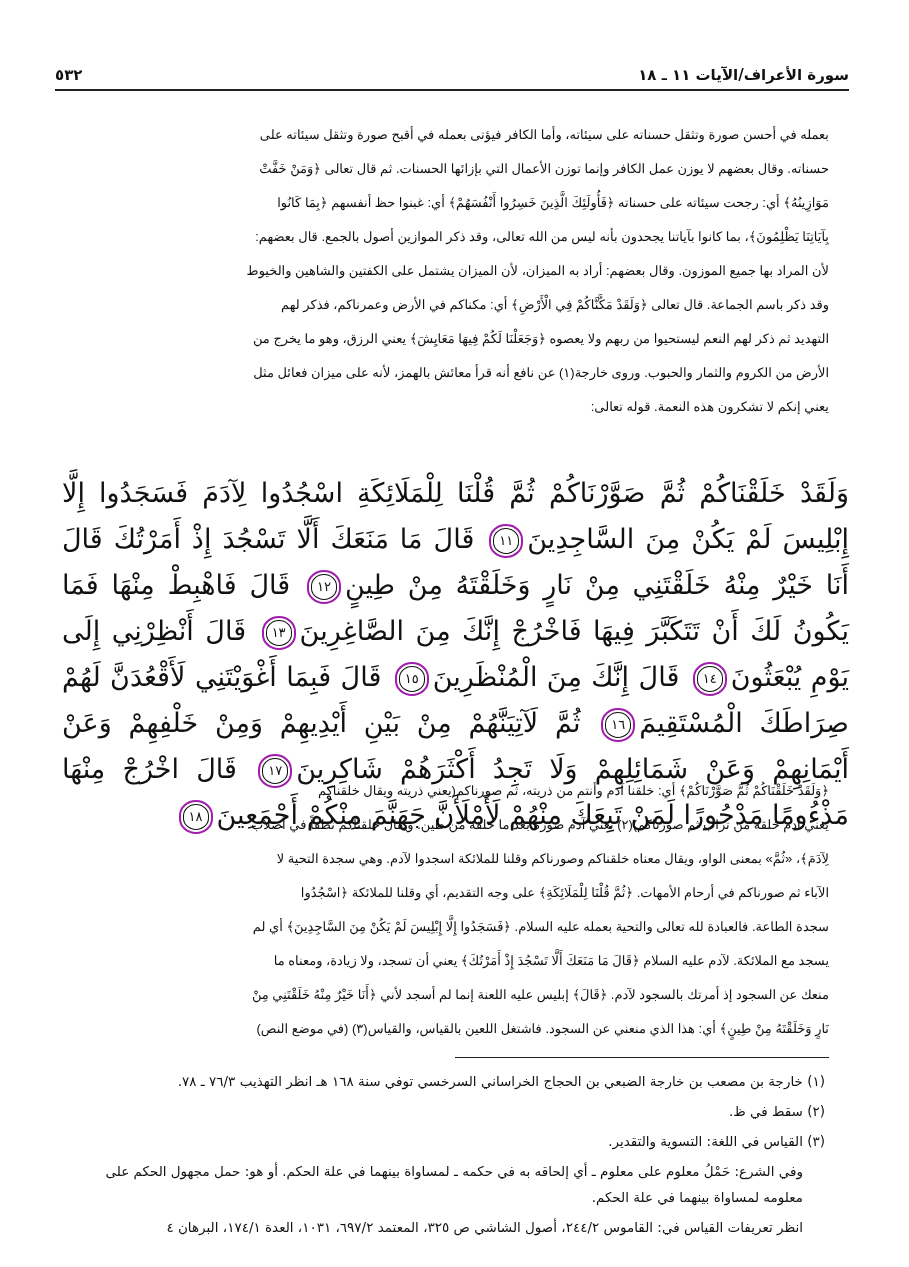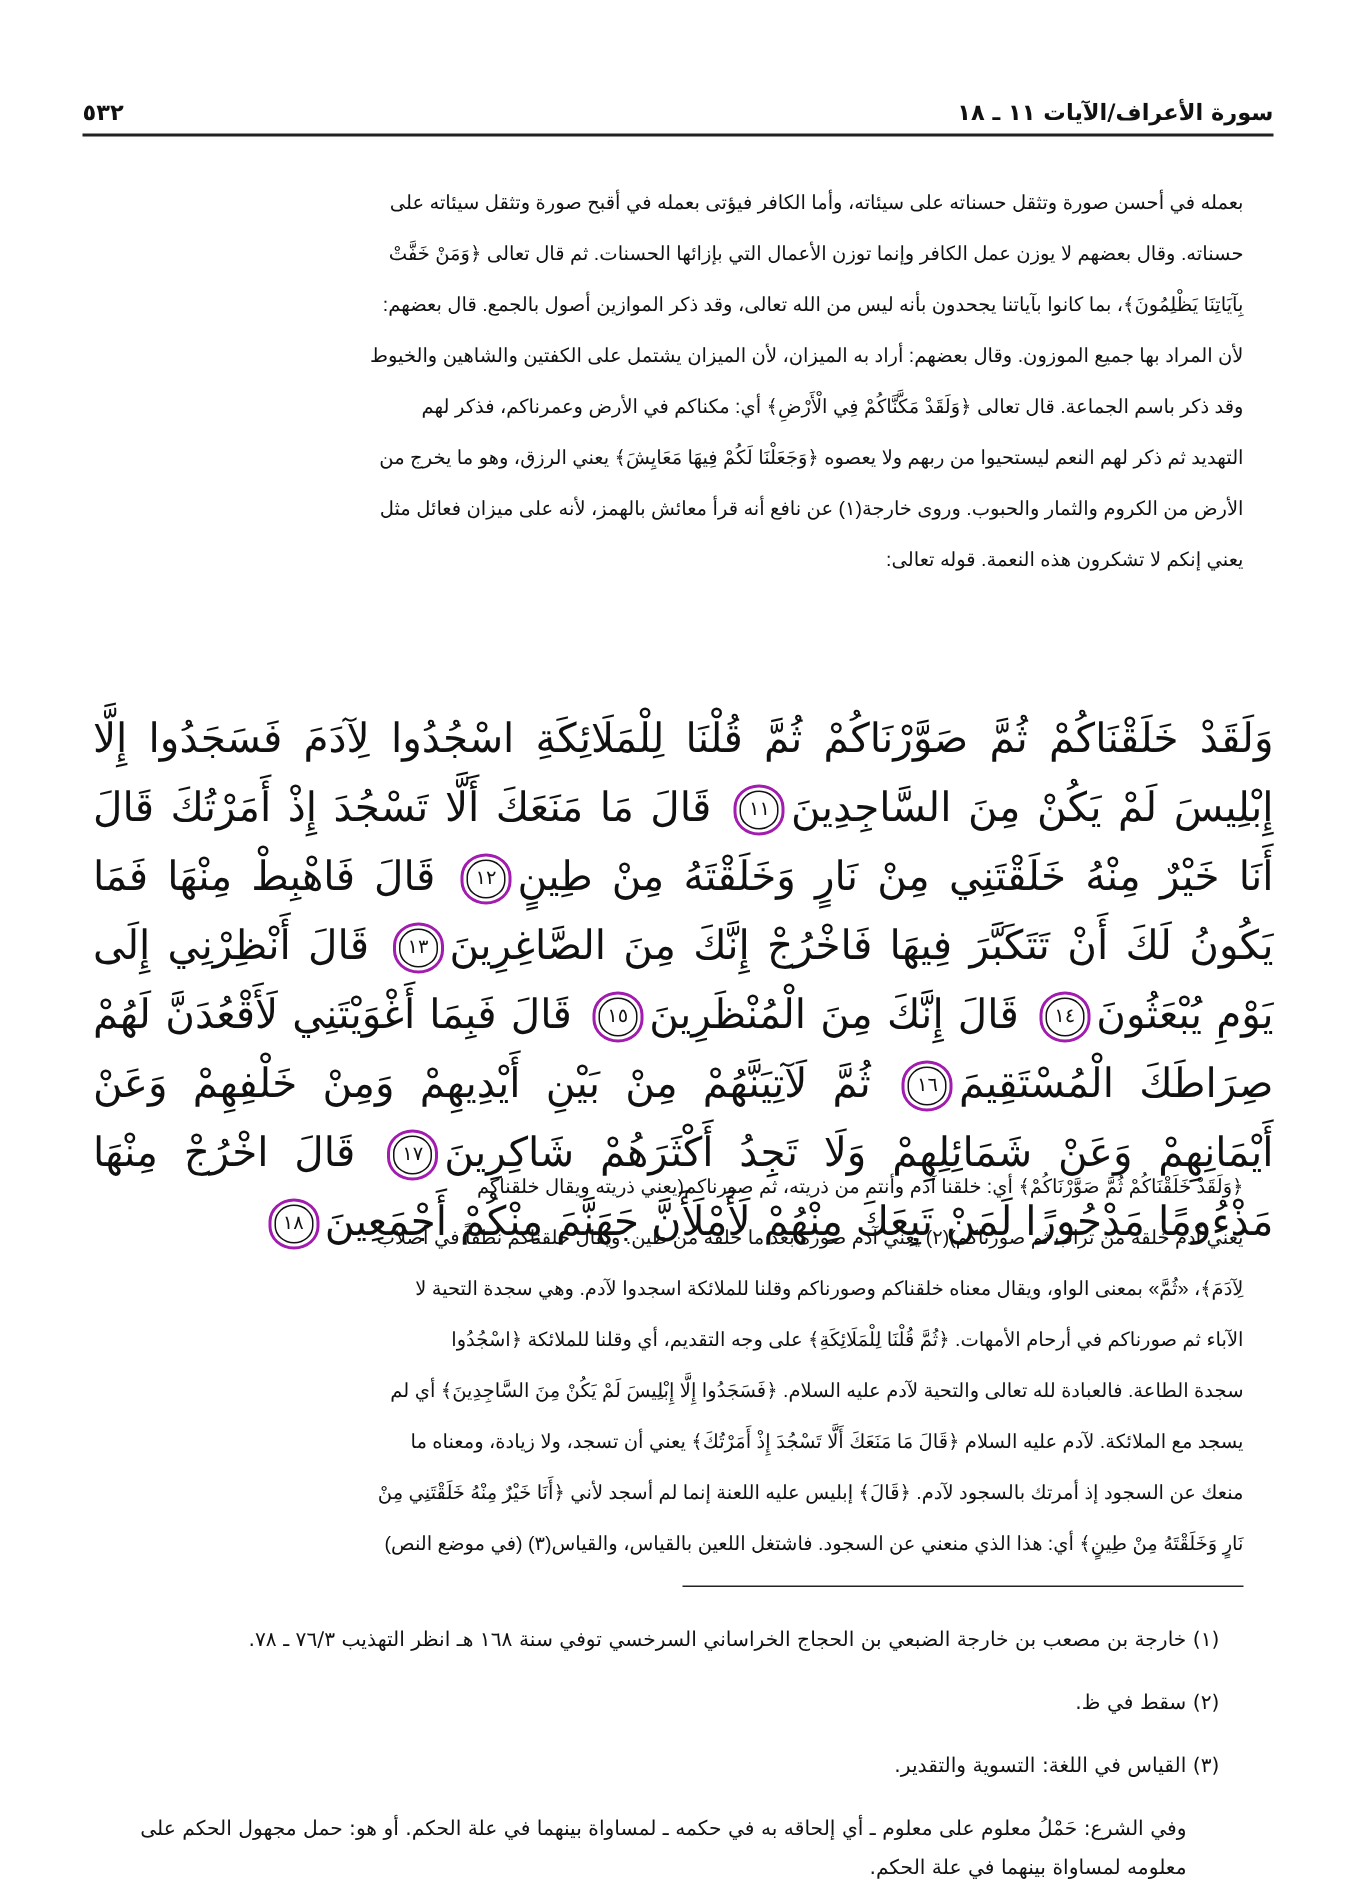--- a/index.html
+++ b/index.html
@@ -29,37 +29,38 @@
                  width: 30px; height: 30px; margin: 0 4px; vertical-align: middle;
                  border: 2px solid #a21caf; border-radius: 50% / 45%; font-size: 13px;
                  font-family: "DejaVu Sans", sans-serif; position: relative; line-height: 1; }
   .ayah-marker::before { content: ""; position: absolute; inset: 2px; border: 1px solid #111;
                          border-radius: 50% / 45%; }
 
   
   .fn-rule { position: absolute; left: 455px; right: 80px; top: 1057px; border-top: 1.5px solid #222; }
   .footnotes { position: absolute; left: 70px; right: 80px; top: 1064px; direction: rtl;
                font-family: "DejaVu Sans", sans-serif; font-size: 13.5px; line-height: 26px; }
-  .fn { margin: 16px; }
+  .fn { margin: 4px; }
   .fn-indent { padding-right: 22px; }
 </style>
 </head>
 <body>
 
 <div class="page">
 
   <div class="header">
     <span>سورة الأعراف/الآيات ١١ ـ ١٨</span>
     <span>٥٣٢</span>
   </div>
   <div class="header-rule"></div>
 
   <div class="commentary c1">
     <div>بعمله في أحسن صورة وتثقل حسناته على سيئاته، وأما الكافر فيؤتى بعمله في أقبح صورة وتثقل سيئاته على</div>
     <div>حسناته. وقال بعضهم لا يوزن عمل الكافر وإنما توزن الأعمال التي بإزائها الحسنات. ثم قال تعالى ﴿وَمَنْ خَفَّتْ</div>
+    <div>مَوَازِينُهُ﴾ أي: رجحت سيئاته على حسناته ﴿فَأُولَئِكَ الَّذِينَ خَسِرُوا أَنْفُسَهُمْ﴾ أي: غبنوا حظ أنفسهم ﴿بِمَا كَانُوا</div>
     <div>بِآيَاتِنَا يَظْلِمُونَ﴾، بما كانوا بآياتنا يجحدون بأنه ليس من الله تعالى، وقد ذكر الموازين أصول بالجمع. قال بعضهم:</div>
     <div>لأن المراد بها جميع الموزون. وقال بعضهم: أراد به الميزان، لأن الميزان يشتمل على الكفتين والشاهين والخيوط</div>
     <div>وقد ذكر باسم الجماعة. قال تعالى ﴿وَلَقَدْ مَكَّنَّاكُمْ فِي الْأَرْضِ﴾ أي: مكناكم في الأرض وعمرناكم، فذكر لهم</div>
     <div>التهديد ثم ذكر لهم النعم ليستحيوا من ربهم ولا يعصوه ﴿وَجَعَلْنَا لَكُمْ فِيهَا مَعَايِشَ﴾ يعني الرزق، وهو ما يخرج من</div>
     <div>الأرض من الكروم والثمار والحبوب. وروى خارجة(١) عن نافع أنه قرأ معائش بالهمز، لأنه على ميزان فعائل مثل</div>
     <div>يعني إنكم لا تشكرون هذه النعمة. قوله تعالى:</div>
   </div>
 
   <div class="quran">
     <span><span>وَلَقَدْ خَلَقْنَاكُمْ ثُمَّ صَوَّرْنَاكُمْ ثُمَّ قُلْنَا لِلْمَلَائِكَةِ اسْجُدُوا لِآدَمَ فَسَجَدُوا إِلَّا إِبْلِيسَ لَمْ يَكُنْ مِنَ السَّاجِدِينَ</span><span class="ayah-marker">١١</span></span>
@@ -70,21 +71,21 @@
     <span><span>قَالَ فَبِمَا أَغْوَيْتَنِي لَأَقْعُدَنَّ لَهُمْ صِرَاطَكَ الْمُسْتَقِيمَ</span><span class="ayah-marker">١٦</span></span>
     <span><span>ثُمَّ لَآتِيَنَّهُمْ مِنْ بَيْنِ أَيْدِيهِمْ وَمِنْ خَلْفِهِمْ وَعَنْ أَيْمَانِهِمْ وَعَنْ شَمَائِلِهِمْ وَلَا تَجِدُ أَكْثَرَهُمْ شَاكِرِينَ</span><span class="ayah-marker">١٧</span></span>
     <span><span>قَالَ اخْرُجْ مِنْهَا مَذْءُومًا مَدْحُورًا لَمَنْ تَبِعَكَ مِنْهُمْ لَأَمْلَأَنَّ جَهَنَّمَ مِنْكُمْ أَجْمَعِينَ</span><span class="ayah-marker">١٨</span></span>
   </div>
 
   <div class="commentary c2">
     <div>﴿وَلَقَدْ خَلَقْنَاكُمْ ثُمَّ صَوَّرْنَاكُمْ﴾ أي: خلقنا آدم وأنتم من ذريته، ثم صورناكم(يعني ذريته ويقال خلقناكم</div>
     <div>يعني آدم خلقه من تراب ثم صورناكم)(٢) يعني آدم صوره بعد ما خلقه من طين. ويقال خلقناكم نطفاً في أصلاب</div>
     <div>لِآدَمَ﴾، «ثُمَّ» بمعنى الواو، ويقال معناه خلقناكم وصورناكم وقلنا للملائكة اسجدوا لآدم. وهي سجدة التحية لا</div>
     <div>الآباء ثم صورناكم في أرحام الأمهات. ﴿ثُمَّ قُلْنَا لِلْمَلَائِكَةِ﴾ على وجه التقديم، أي وقلنا للملائكة ﴿اسْجُدُوا</div>
-    <div>سجدة الطاعة. فالعبادة لله تعالى والتحية لآدم عليه السلام. ﴿فَسَجَدُوا إِلَّا إِبْلِيسَ لَمْ يَكُنْ مِنَ السَّاجِدِينَ﴾ أي لم</div>
+    <div>سجدة الطاعة. فالعبادة لله تعالى والتحية بعمله عليه السلام. ﴿فَسَجَدُوا إِلَّا إِبْلِيسَ لَمْ يَكُنْ مِنَ السَّاجِدِينَ﴾ أي لم</div>
     <div>يسجد مع الملائكة. لآدم عليه السلام ﴿قَالَ مَا مَنَعَكَ أَلَّا تَسْجُدَ إِذْ أَمَرْتُكَ﴾ يعني أن تسجد، ولا زيادة، ومعناه ما</div>
     <div>منعك عن السجود إذ أمرتك بالسجود لآدم. ﴿قَالَ﴾ إبليس عليه اللعنة إنما لم أسجد لأني ﴿أَنَا خَيْرٌ مِنْهُ خَلَقْتَنِي مِنْ</div>
     <div>نَارٍ وَخَلَقْتَهُ مِنْ طِينٍ﴾ أي: هذا الذي منعني عن السجود. فاشتغل اللعين بالقياس، والقياس(٣) (في موضع النص)</div>
   </div>
 
   <div class="fn-rule"></div>
 
   <div class="footnotes">
     <p class="fn">(١) خارجة بن مصعب بن خارجة الضبعي بن الحجاج الخراساني السرخسي توفي سنة ١٦٨ هـ انظر التهذيب ٧٦/٣ ـ ٧٨.</p>
     <p class="fn">(٢) سقط في ظ.</p>

